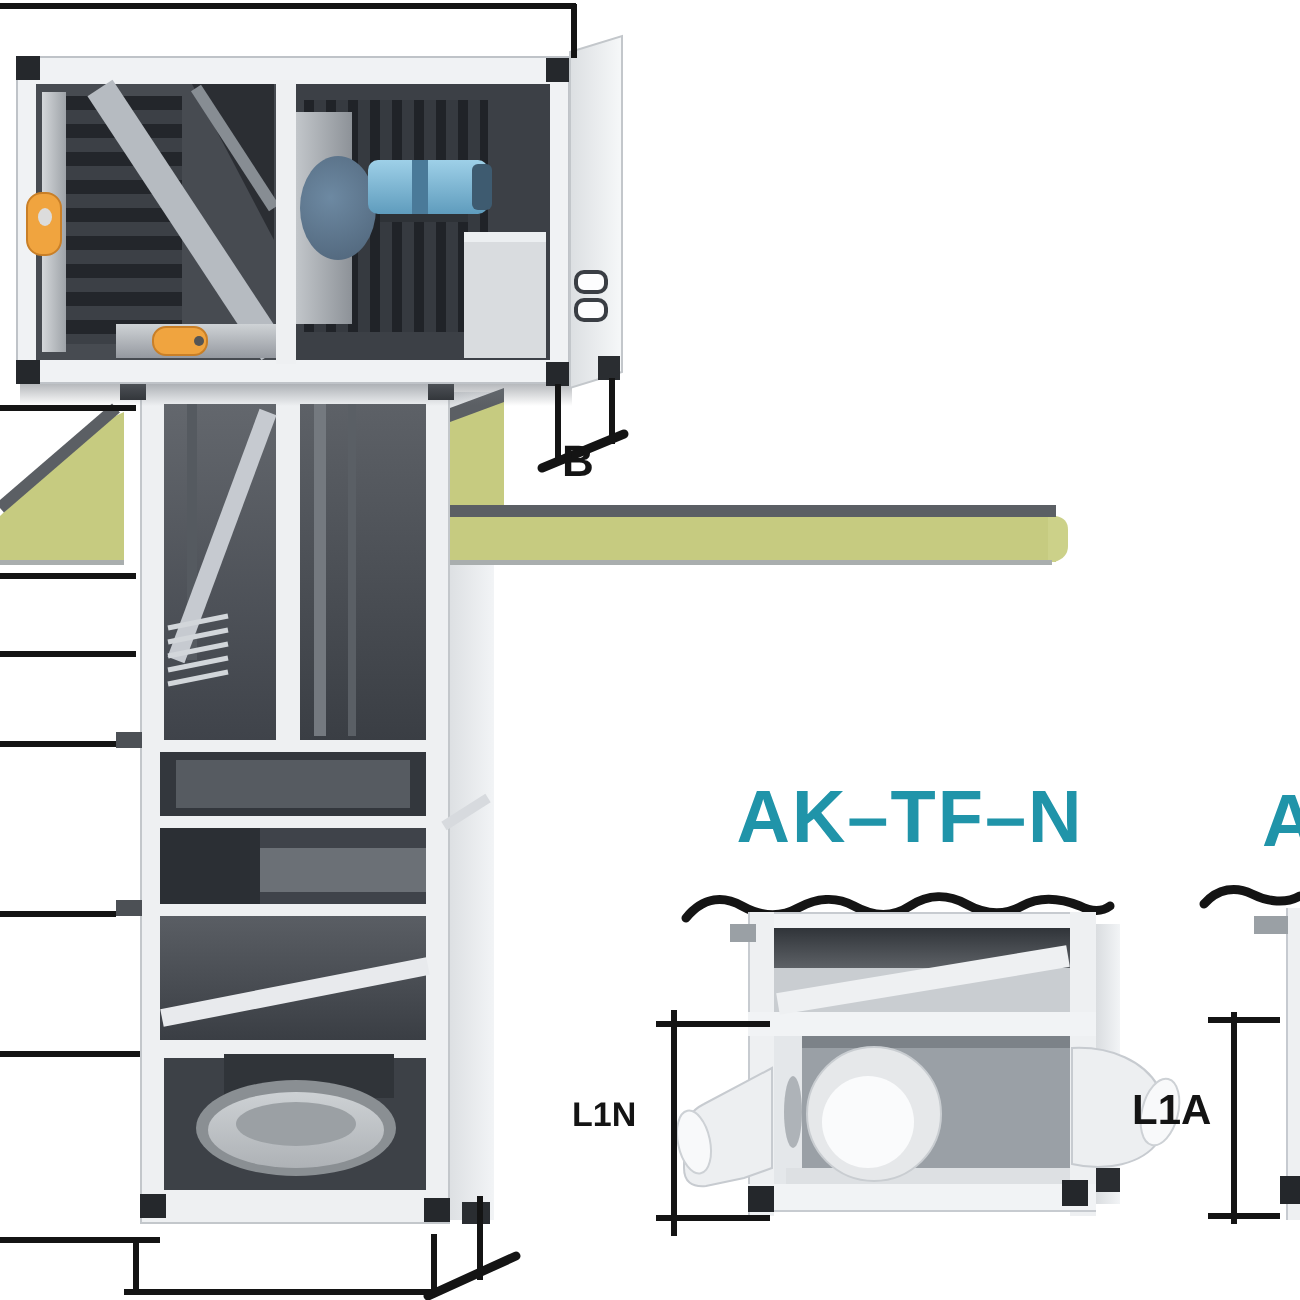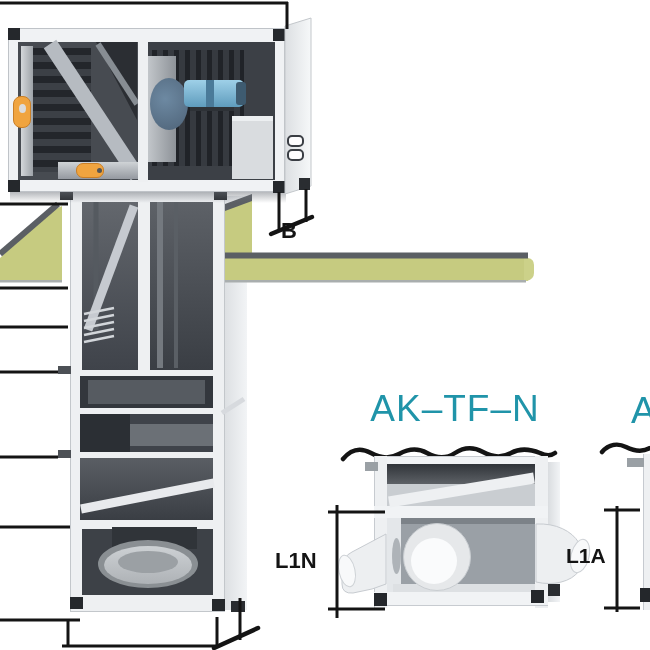--- a/index.html
+++ b/index.html
@@ -1,21 +1,21 @@
 <!DOCTYPE html>
 <html><head>
 <meta charset="utf-8">
 <style>
   html,body{margin:0;padding:0;background:#fff;}
   *{box-sizing:border-box;}
   #stage{position:relative;width:650px;height:650px;background:#ffffff;overflow:hidden;
          font-family:"Liberation Sans", sans-serif;}
   .a{position:absolute;}
   .label{color:#141414;font-weight:bold;}
-  .title{color:#2094a9;font-weight:400;letter-spacing:1px;}
+  .title{color:#2094a9;font-weight:700;letter-spacing:1px;}
   svg{position:absolute;left:0;top:0;overflow:visible;}
 </style>
 </head>
 <body>
 
 <div id="stage">
 
   <div class="a" style="left:225px;top:196px;width:22px;height:414px;background:linear-gradient(90deg,#dde0e3,#f2f4f6);"></div>
   <div class="a" style="left:70px;top:190px;width:155px;height:422px;background:#eef0f2;border:1px solid #c3c7cb;"></div>
 
@@ -179,21 +179,21 @@
     <ellipse cx="580" cy="556" rx="9" ry="17" fill="#f8f9fa" stroke="#cdd1d5" transform="rotate(14 580 556)"></ellipse>
   </svg>
 
   <svg width="650" height="650" viewBox="0 0 650 650">
     <g stroke="#141414" stroke-width="3" fill="none">
       <path d="M337,505 V618"></path>
         <path d="M328,512 H385"></path>
         <path d="M328,609 H385"></path>
     </g>
   </svg>
-  <div class="a label" style="left:275px;top:548px;font-size:22px;">L1N</div>
+  <div class="a label" style="left:286px;top:548px;font-size:17px;">L1N</div>
   <div class="a label" style="left:566px;top:544px;font-size:21px;">L1A</div>
 
   <div class="a title" style="left:631px;top:390px;font-size:37px;">A</div>
   <svg width="650" height="650" viewBox="0 0 650 650">
     <path d="M602,452 C609,444 618,443 626,447 C634,451 643,452 650,448" fill="none" stroke="#141414" stroke-width="4.5" stroke-linecap="round"></path>
   </svg>
   <div class="a" style="left:643px;top:454px;width:7px;height:156px;background:#eef0f2;border-left:1px solid #c6cad0;"></div>
   <div class="a" style="left:627px;top:458px;width:17px;height:9px;background:#9aa0a5;"></div>
   <div class="a" style="left:640px;top:588px;width:10px;height:14px;background:#24272b;"></div>
   <svg width="650" height="650" viewBox="0 0 650 650">

